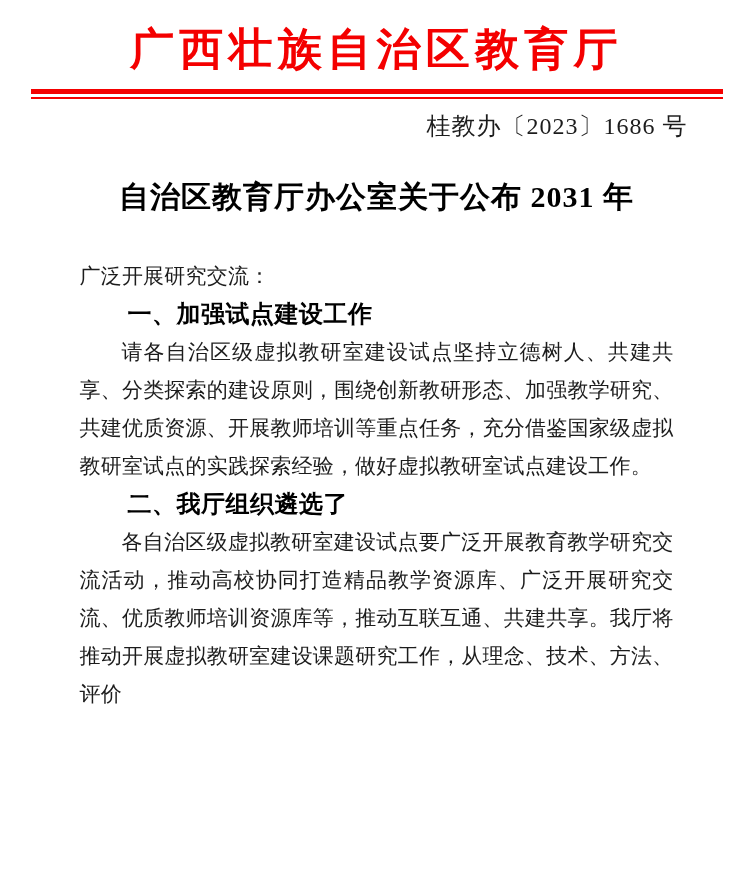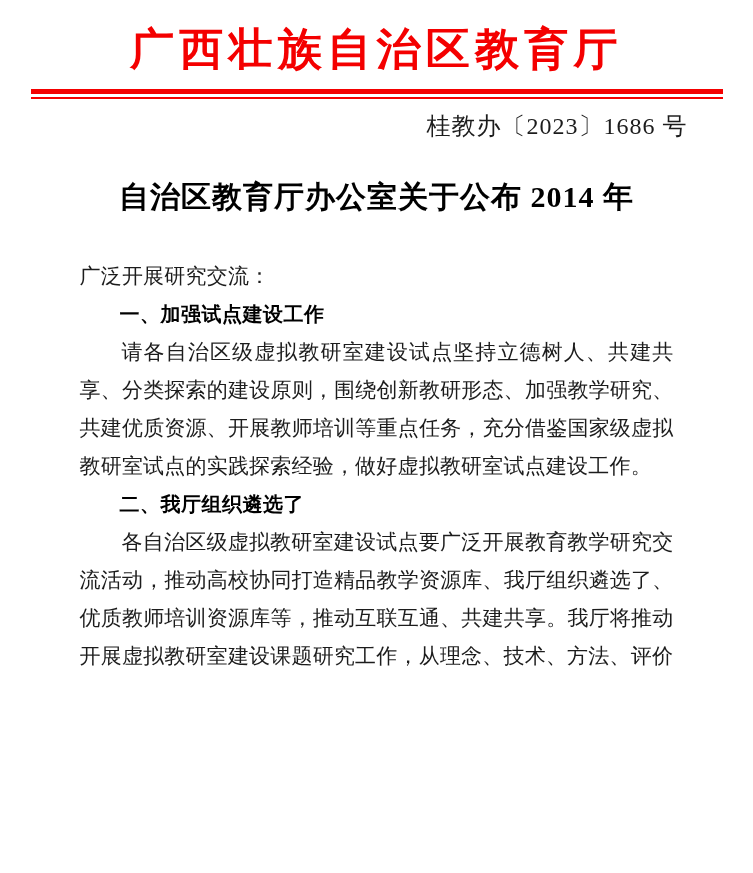--- a/index.html
+++ b/index.html
@@ -81,21 +81,21 @@
   .salutation {
     margin: 0;
   }
   .para {
     margin: 0;
     text-indent: 2em;
   }
   .section-heading {
     margin: 0;
     text-indent: 2em;
-    font-size: 20px;
+    font-size: 24px;
     line-height: 38px;
     font-weight: bold;
     color: #000000;
     font-family: "Liberation Sans", "DejaVu Sans", sans-serif;
     letter-spacing: 0.5px;
   }
 </style>
 </head>
 <body>
 
@@ -104,30 +104,30 @@
   <h1 class="agency">广西壮族自治区教育厅</h1>
 
   <div class="red-rule">
     <div class="thick"></div>
     <div class="gap"></div>
     <div class="thin"></div>
   </div>
 
   <div class="doc-number">桂教办〔2023〕1686 号</div>
 
-  <h2 class="doc-title"><span>自治区教育厅办公室关于公布 2014 年</span><br></h2>
+  <h2 class="doc-title"><span>自治区教育厅办公室关于公布 2031 年</span><br></h2>
 
   <div class="body-block">
 
     <p class="salutation">广泛开展研究交流：</p>
 
 
     <h3 class="section-heading">一、加强试点建设工作</h3>
 
     <p class="para">请各自治区级虚拟教研室建设试点坚持立德树人、共建共享、分类探索的建设原则，围绕创新教研形态、加强教学研究、共建优质资源、开展教师培训等重点任务，充分借鉴国家级虚拟教研室试点的实践探索经验，做好虚拟教研室试点建设工作。</p>
 
     <h3 class="section-heading">二、我厅组织遴选了</h3>
 
-    <p class="para">各自治区级虚拟教研室建设试点要广泛开展教育教学研究交流活动，推动高校协同打造精品教学资源库、我厅组织遴选了、优质教师培训资源库等，推动互联互通、共建共享。我厅将推动开展虚拟教研室建设课题研究工作，从理念、技术、方法、评价</p>
+    <p class="para">各自治区级虚拟教研室建设试点要广泛开展教育教学研究交流活动，推动高校协同打造精品教学资源库、广泛开展研究交流、优质教师培训资源库等，推动互联互通、共建共享。我厅将推动开展虚拟教研室建设课题研究工作，从理念、技术、方法、评价</p>
 
   </div>
 
 </div>
 
 </body></html>

